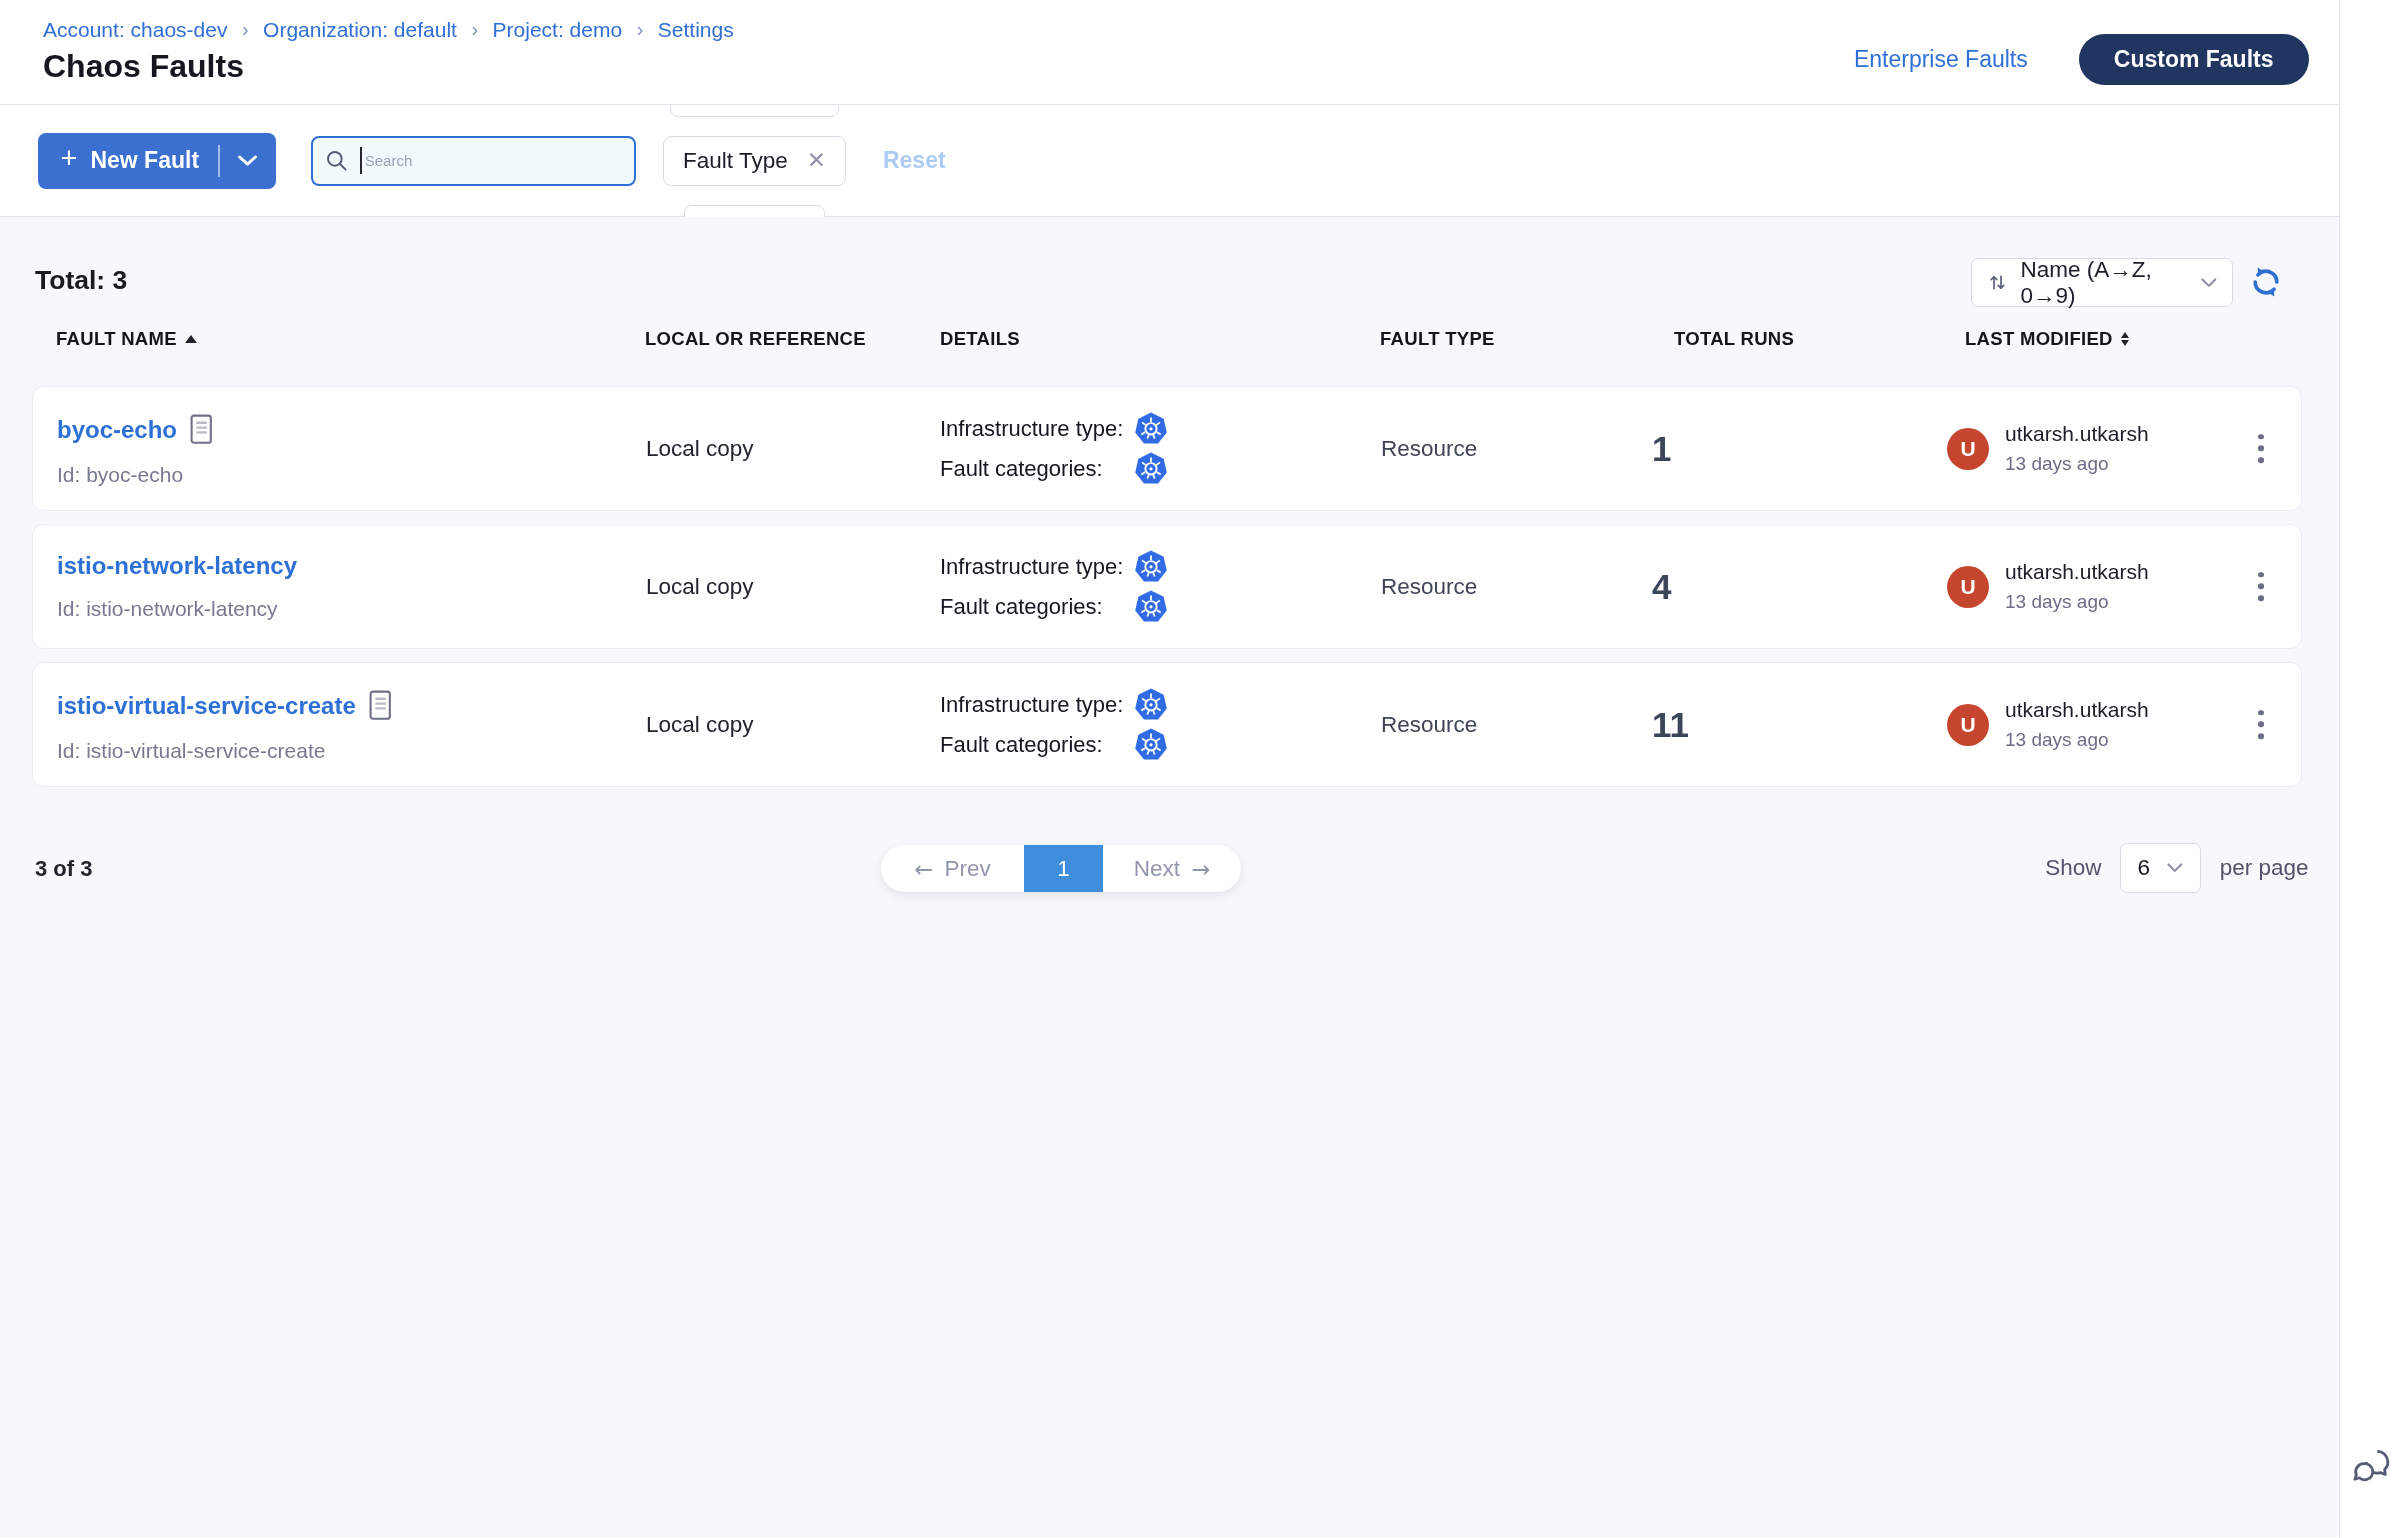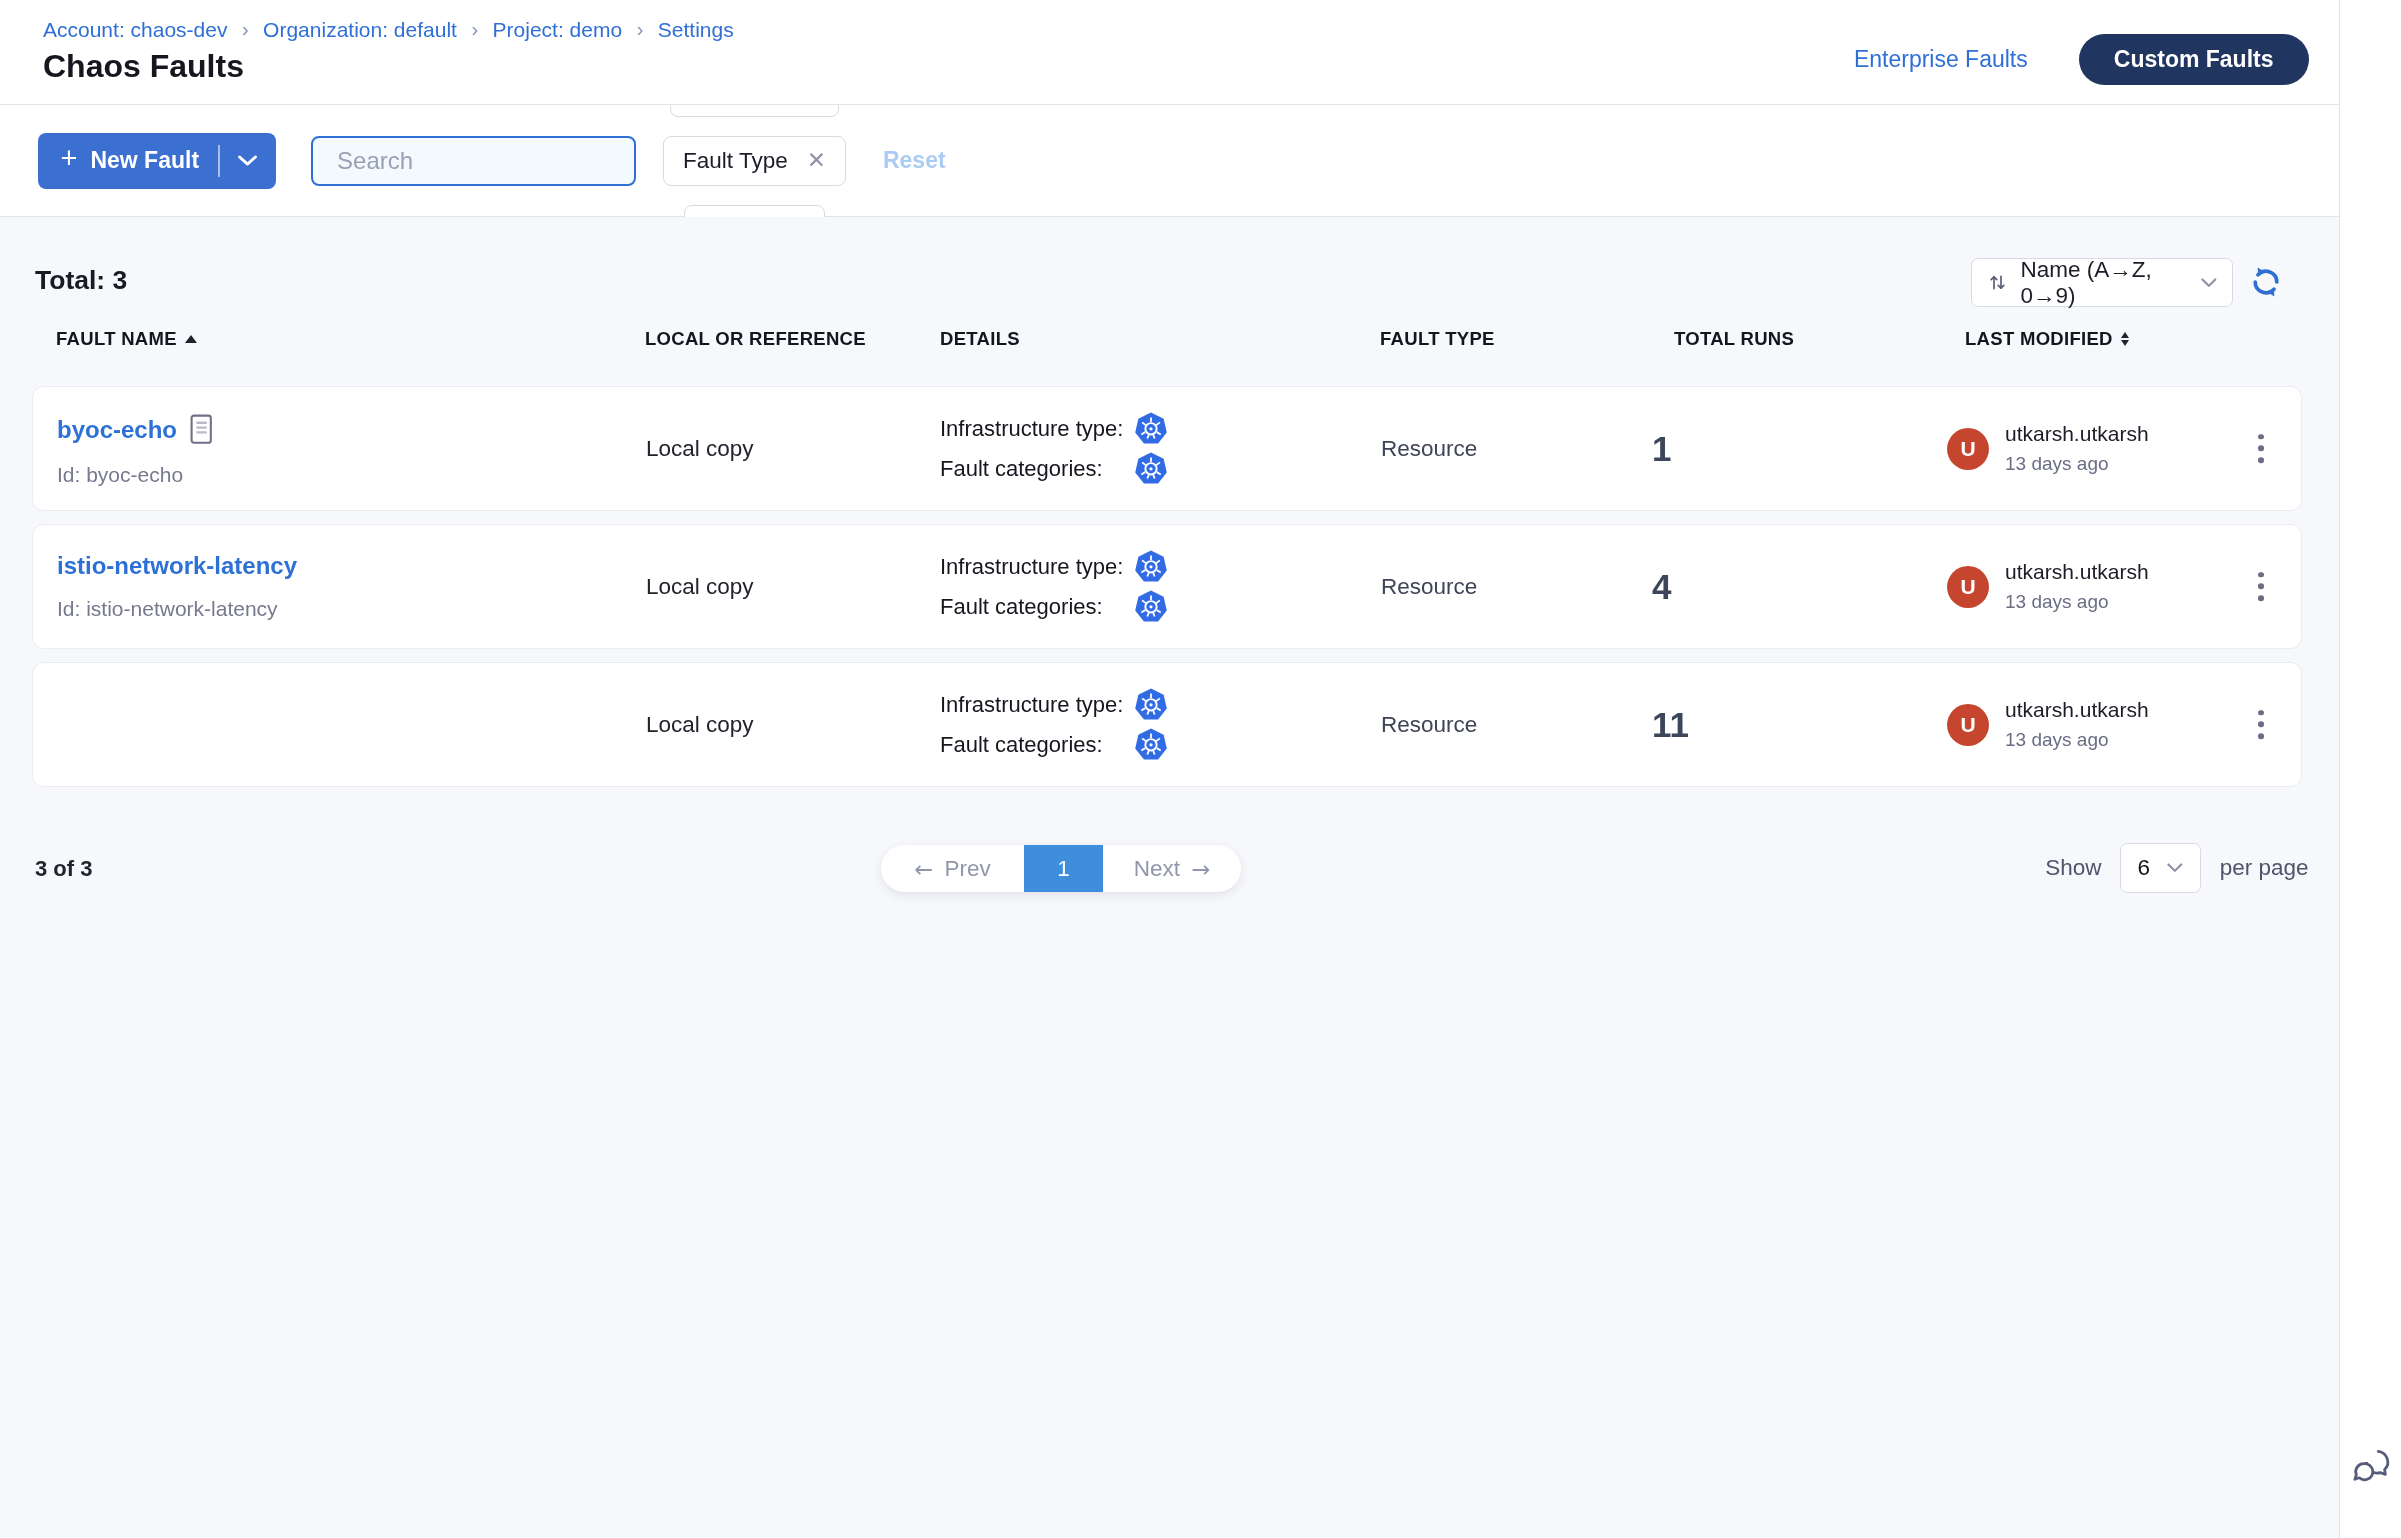--- a/index.html
+++ b/index.html
@@ -30,21 +30,21 @@
              display:flex; align-items:center; padding-left:38px; }
   .new-fault { height:56px; background:#3b6fd0; border-radius:8px; display:flex; align-items:stretch;
                color:#fff; font-weight:700; font-size:23px; cursor:pointer; }
   .nf-main { display:flex; align-items:center; gap:13px; padding:0 19px 0 22.5px; }
   .nf-plus { font-size:29px; font-weight:400; line-height:1; transform:translateY(-1.6px); }
   .nf-divider { width:1.6px; margin:12px 0; background:rgba(255,255,255,0.55); }
   .nf-caret { display:flex; align-items:center; padding:0 17.7px; }
   .search-box { margin-left:35px; width:325px; height:50px; border:2px solid #2f6fd6; border-radius:8px;
                 background:#f2fafd; display:flex; align-items:center; padding:0 11.3px; }
   .search-caret { width:1.6px; height:27px; background:#26262e; margin-left:9.6px; }
-  .search-box input { flex:1; border:none; outline:none; background:transparent; font-size:24px;
+  .search-box input { flex:1; border:none; outline:none; background:transparent; font-size:15px;
                       font-family:inherit; color:#1c1d27; padding-left:3.2px; }
   .search-box input::placeholder { color:#9aa0b5; }
   .chips { margin-left:27px; display:flex; align-items:center; gap:19px;flex-direction:column; }
   .chip { height:50px; background:#fff; border:1.2px solid #d9dbe4; border-radius:8px;
           display:flex; align-items:center; gap:19px; padding:0 19px; font-size:22.5px; color:#1c1d27; cursor:pointer; }
   .chip-x { color:#8f92a8; font-size:23px; line-height:1; cursor:pointer; }
   .reset-link { margin-left:37px; color:#abcbf3; font-size:23px; font-weight:600; cursor:pointer; }
 
   
   .content { position:relative; height:1320px; background:#f7f8fb; }
@@ -338,20 +338,30 @@
           </div>
         </div>
         <div class="dots">
             <span></span>
             <span></span>
             <span></span>
           </div>
       </div>
 
       <div class="fault-card">
+        <div class="cell-name">
+          <span class="fault-link">
+            <span>istio-virtual-service-create</span>
+            <svg width="24" height="32" viewBox="0 0 30 40" fill="none">
+                <rect x="2" y="2" width="24" height="34" rx="3" stroke="#6e7086" stroke-width="2.6" fill="#ffffff"></rect>
+                <path d="M8 11 h13 M8 17 h13 M8 23 h13" stroke="#b9bac6" stroke-width="3"></path>
+              </svg>
+          </span>
+          <div class="fault-id">Id: istio-virtual-service-create</div>
+        </div>
         <div class="cell-local">Local copy</div>
         <div class="cell-details">
           <span class="det-label">Infrastructure type:</span>
           <svg width="34" height="34" viewBox="0 0 42 42">
               <polygon points="21,1 5.4,8.5 1.5,25.5 12.3,39 29.7,39 40.5,25.5 36.6,8.5" fill="#326ce5"></polygon>
               <circle cx="21" cy="21" r="7" fill="none" stroke="#ffffff" stroke-width="2.4"></circle>
               <circle cx="21" cy="21" r="2" fill="#ffffff"></circle>
               <g stroke="#ffffff" stroke-width="2.2">
                 <path d="M21 12.5 V7"></path>
                 <path d="M13.9 25.1 L9 28"></path>

